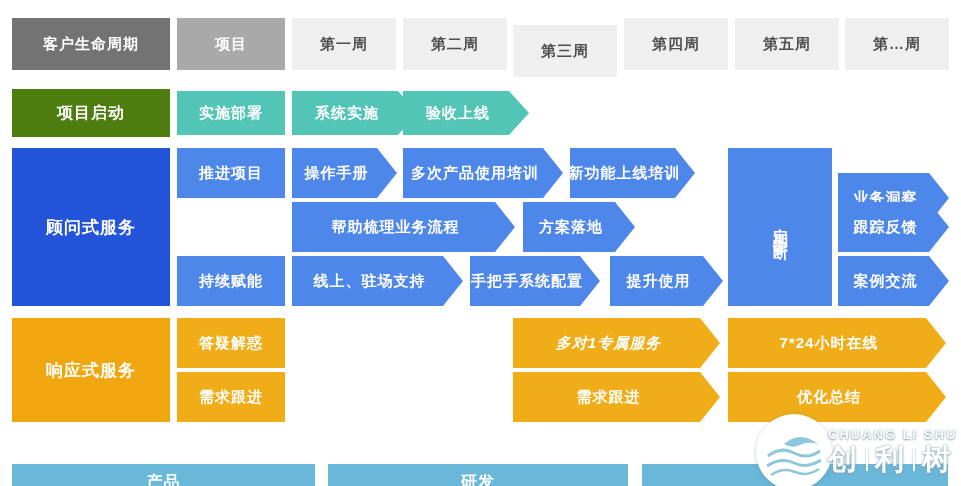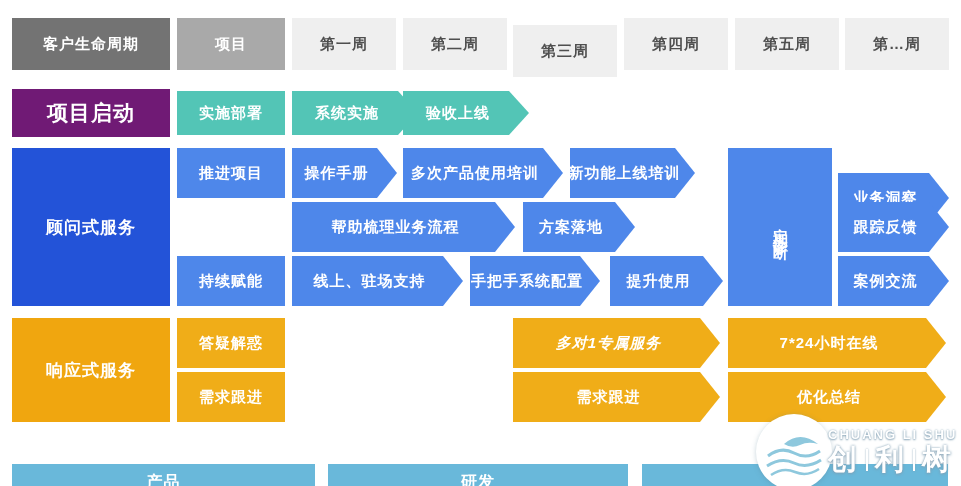--- a/index.html
+++ b/index.html
@@ -12,21 +12,21 @@
     color:#ffffff;font-weight:bold;font-size:15px;box-sizing:border-box;
     white-space:nowrap;letter-spacing:1px;
   }
   .arrow{
     clip-path:polygon(0 0,calc(100% - 20px) 0,100% 50%,calc(100% - 20px) 100%,0 100%);
     padding-right:16px;
   }
   .hdr-dark{background:#737373;}
   .hdr-mid{background:#a9a9a9;}
   .week{background:#efefef;color:#4f4f4f;}
-  .teal-d{background:#701a75;font-size:21px;}
+  .teal-d{background:#4d7c0f;font-size:16px;}
   .teal{background:#53c5b6;}
   .blue-d{background:#2353d8;font-size:17px;}
   .blue{background:#4e87ea;}
   .orange{background:#f0ad18;}
   .orange-d{background:#f0a60f;font-size:17px;}
   .sky{background:#69b8da;font-size:16px;margin-top:30px;}
   .vert{writing-mode:vertical-rl;letter-spacing:6px;padding-right:0;}
   
   .logo{position:absolute;left:756px;top:414px;display:flex;align-items:center;z-index:9;}
   .logo-circle{

